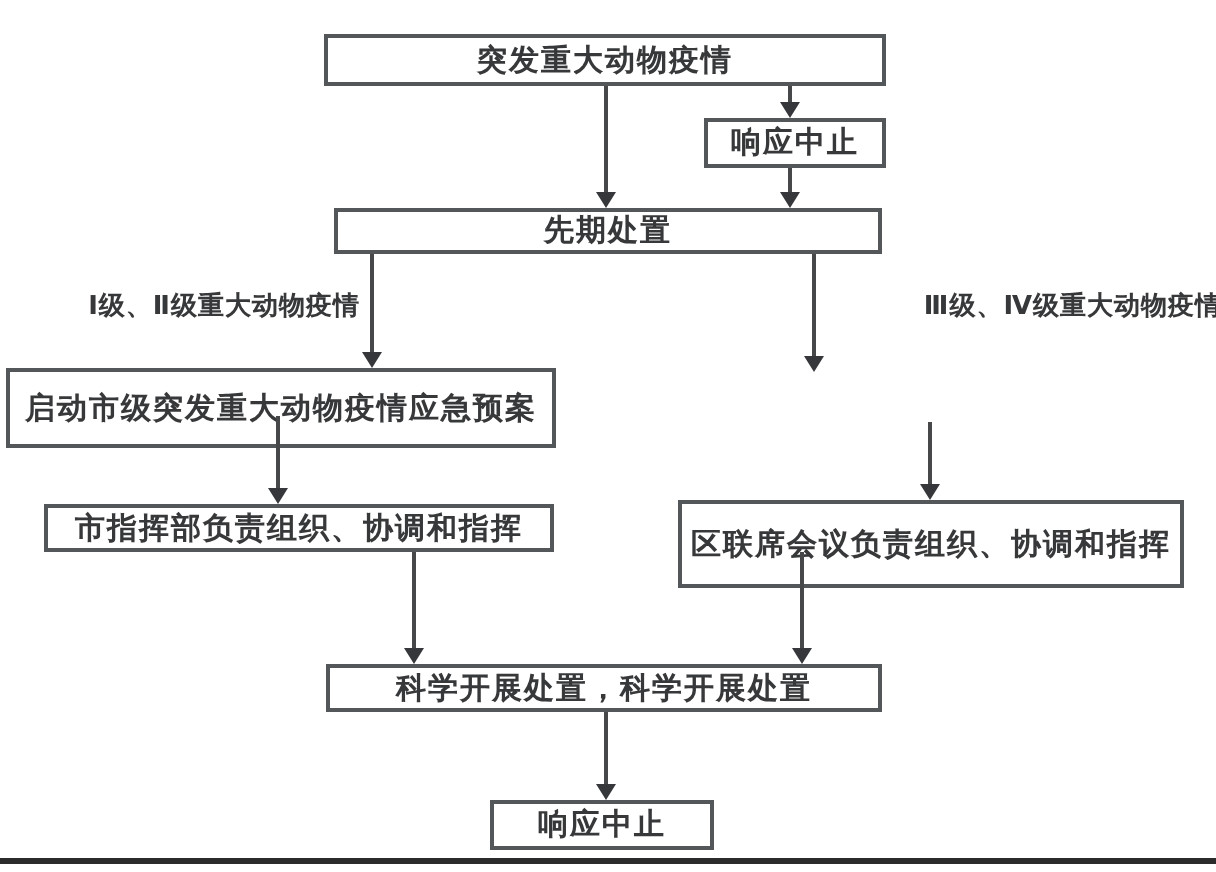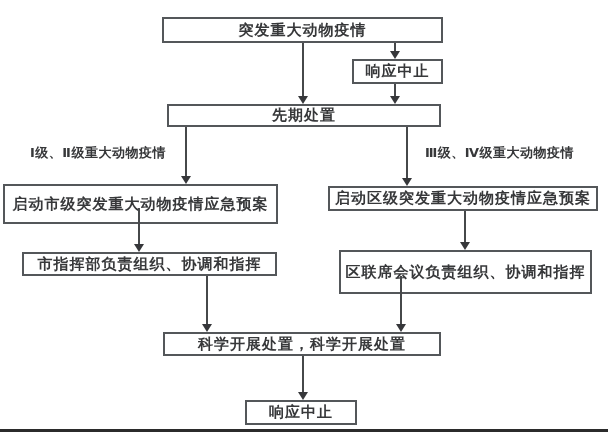--- a/index.html
+++ b/index.html
@@ -21,21 +21,21 @@
     font-size:15px;
     letter-spacing:1px;
     white-space:nowrap;
   }
   .branch-label{
     position:absolute;
     color:#37383a;
     font-weight:700;
     font-size:13px;
     letter-spacing:0.5px;
-    text-align:left;
+    text-align:right;
     white-space:nowrap;
   }
   .arrow{
     position:absolute;
     width:2px;
     background:#46484a;
   }
   .arrow::after{
     content:"";
     position:absolute;
@@ -67,23 +67,20 @@
   </div>
 
   <div class="node" style="left:167px;top:104px;width:274px;height:23px">
     <span>先期处置</span>
   </div>
 
   <div class="node" style="left:3px;top:184px;width:275px;height:40px">
     <span>启动市级突发重大动物疫情应急预案</span>
   </div>
 
-  <div class="node" style="left:328px;top:186px;width:270px;height:25px">
-    <span>启动区级突发重大动物疫情应急预案</span>
-  </div>
 
   <div class="node" style="left:22px;top:252px;width:255px;height:24px">
     <span>市指挥部负责组织、协调和指挥</span>
   </div>
 
   <div class="node" style="left:339px;top:250px;width:253px;height:44px">
     <span>区联席会议负责组织、协调和指挥</span>
   </div>
 
   <div class="node" style="left:163px;top:332px;width:278px;height:24px">

